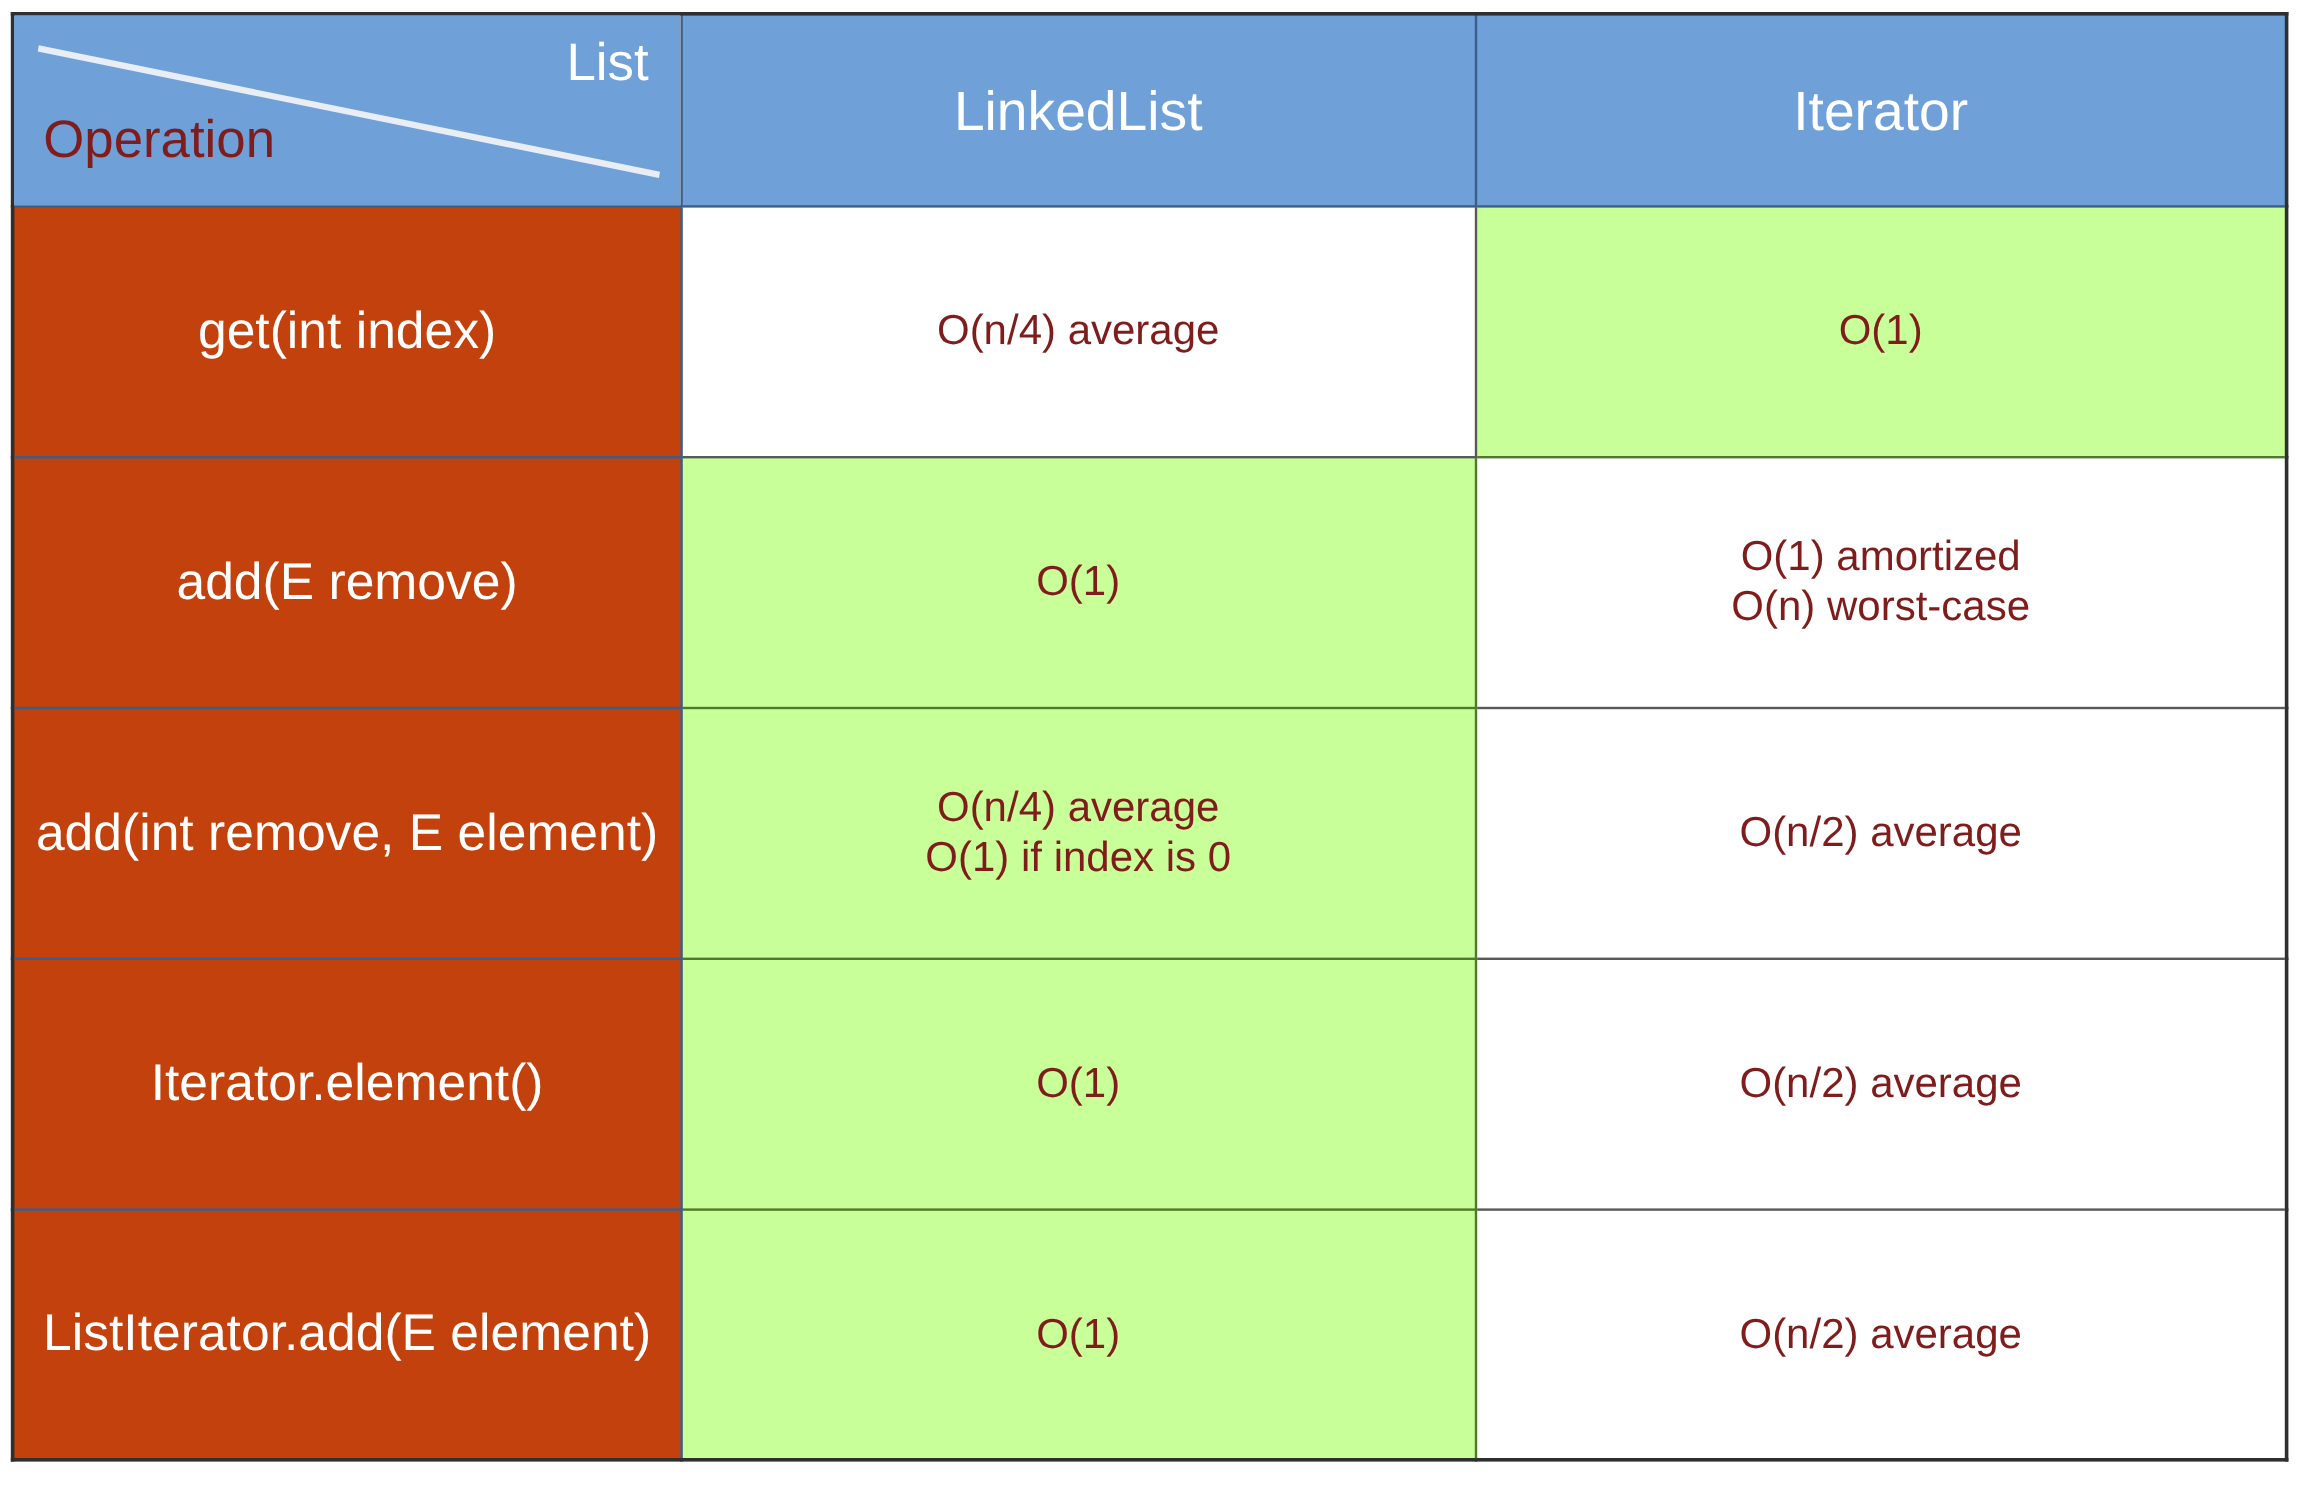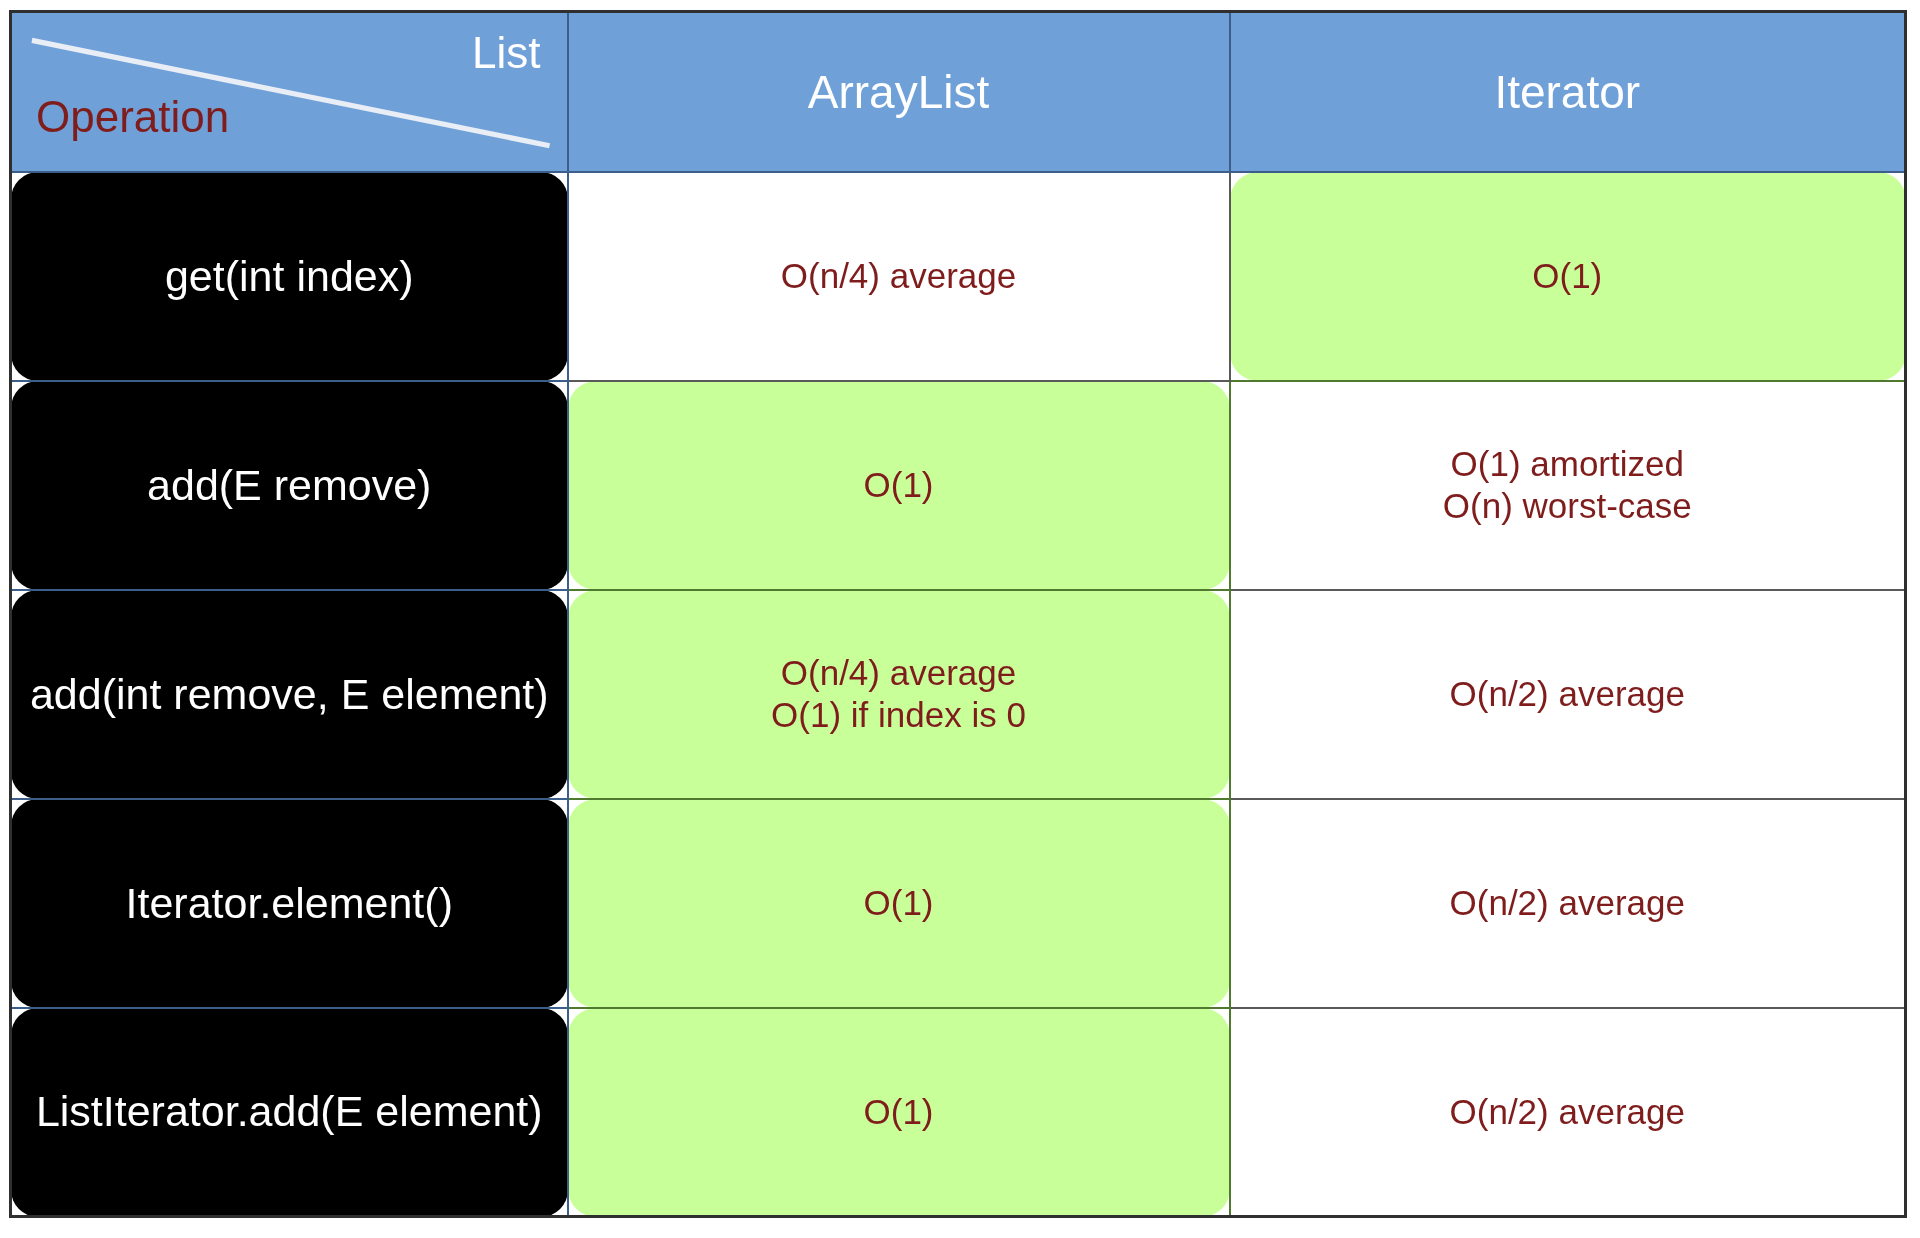--- a/index.html
+++ b/index.html
@@ -76,34 +76,33 @@
     position: absolute;
     left: 24px;
     bottom: 30px;
     font-size: 44px;
     color: #7f1d1d;
     line-height: 1.1;
   }
 
   
   td.op-cell {
-    background: #000000;
+    background: #c2410c;
     color: #ffffff;
     font-size: 43px;
     line-height: 1.18;
     border-color: #3b5f8a;
-    border-radius: 27px;
   }
   td.val-cell {
     color: #7f1d1d;
     font-size: 35px;
     line-height: 1.2;
   }
   td.val-cell.bg-white { background: #ffffff; border-color: #595959; }
-  td.val-cell.bg-green { background: #c9ff99; border-color: #4f7a2e; border-radius: 28px; }
+  td.val-cell.bg-green { background: #c9ff99; border-color: #4f7a2e; }
 
   td.val-cell .line { display: block; }
 
   tr.data-row { height: 176px; }
 </style>
 </head>
 <body>
 
 <div id="table-wrap">
   <table class="complexity-table">
@@ -114,21 +113,21 @@
     </colgroup>
     <thead>
       <tr class="header-row">
         <th class="corner-head">
           <svg class="diag-line" viewBox="0 0 557 150" preserveAspectRatio="none">
             <line x1="20" y1="26" x2="540" y2="126" stroke="#e9eef6" stroke-width="5"></line>
           </svg>
           <span class="corner-col-label">List</span>
           <span class="corner-row-label">Operation</span>
         </th>
-        <th>ArrayList</th>
+        <th>LinkedList</th>
         <th>Iterator</th>
       </tr>
     </thead>
     <tbody>
 
       <tr class="data-row">
         <td class="op-cell">get(int index)</td>
         <td class="val-cell bg-white">
           <span class="line">O(n/4) average</span>
         </td>

